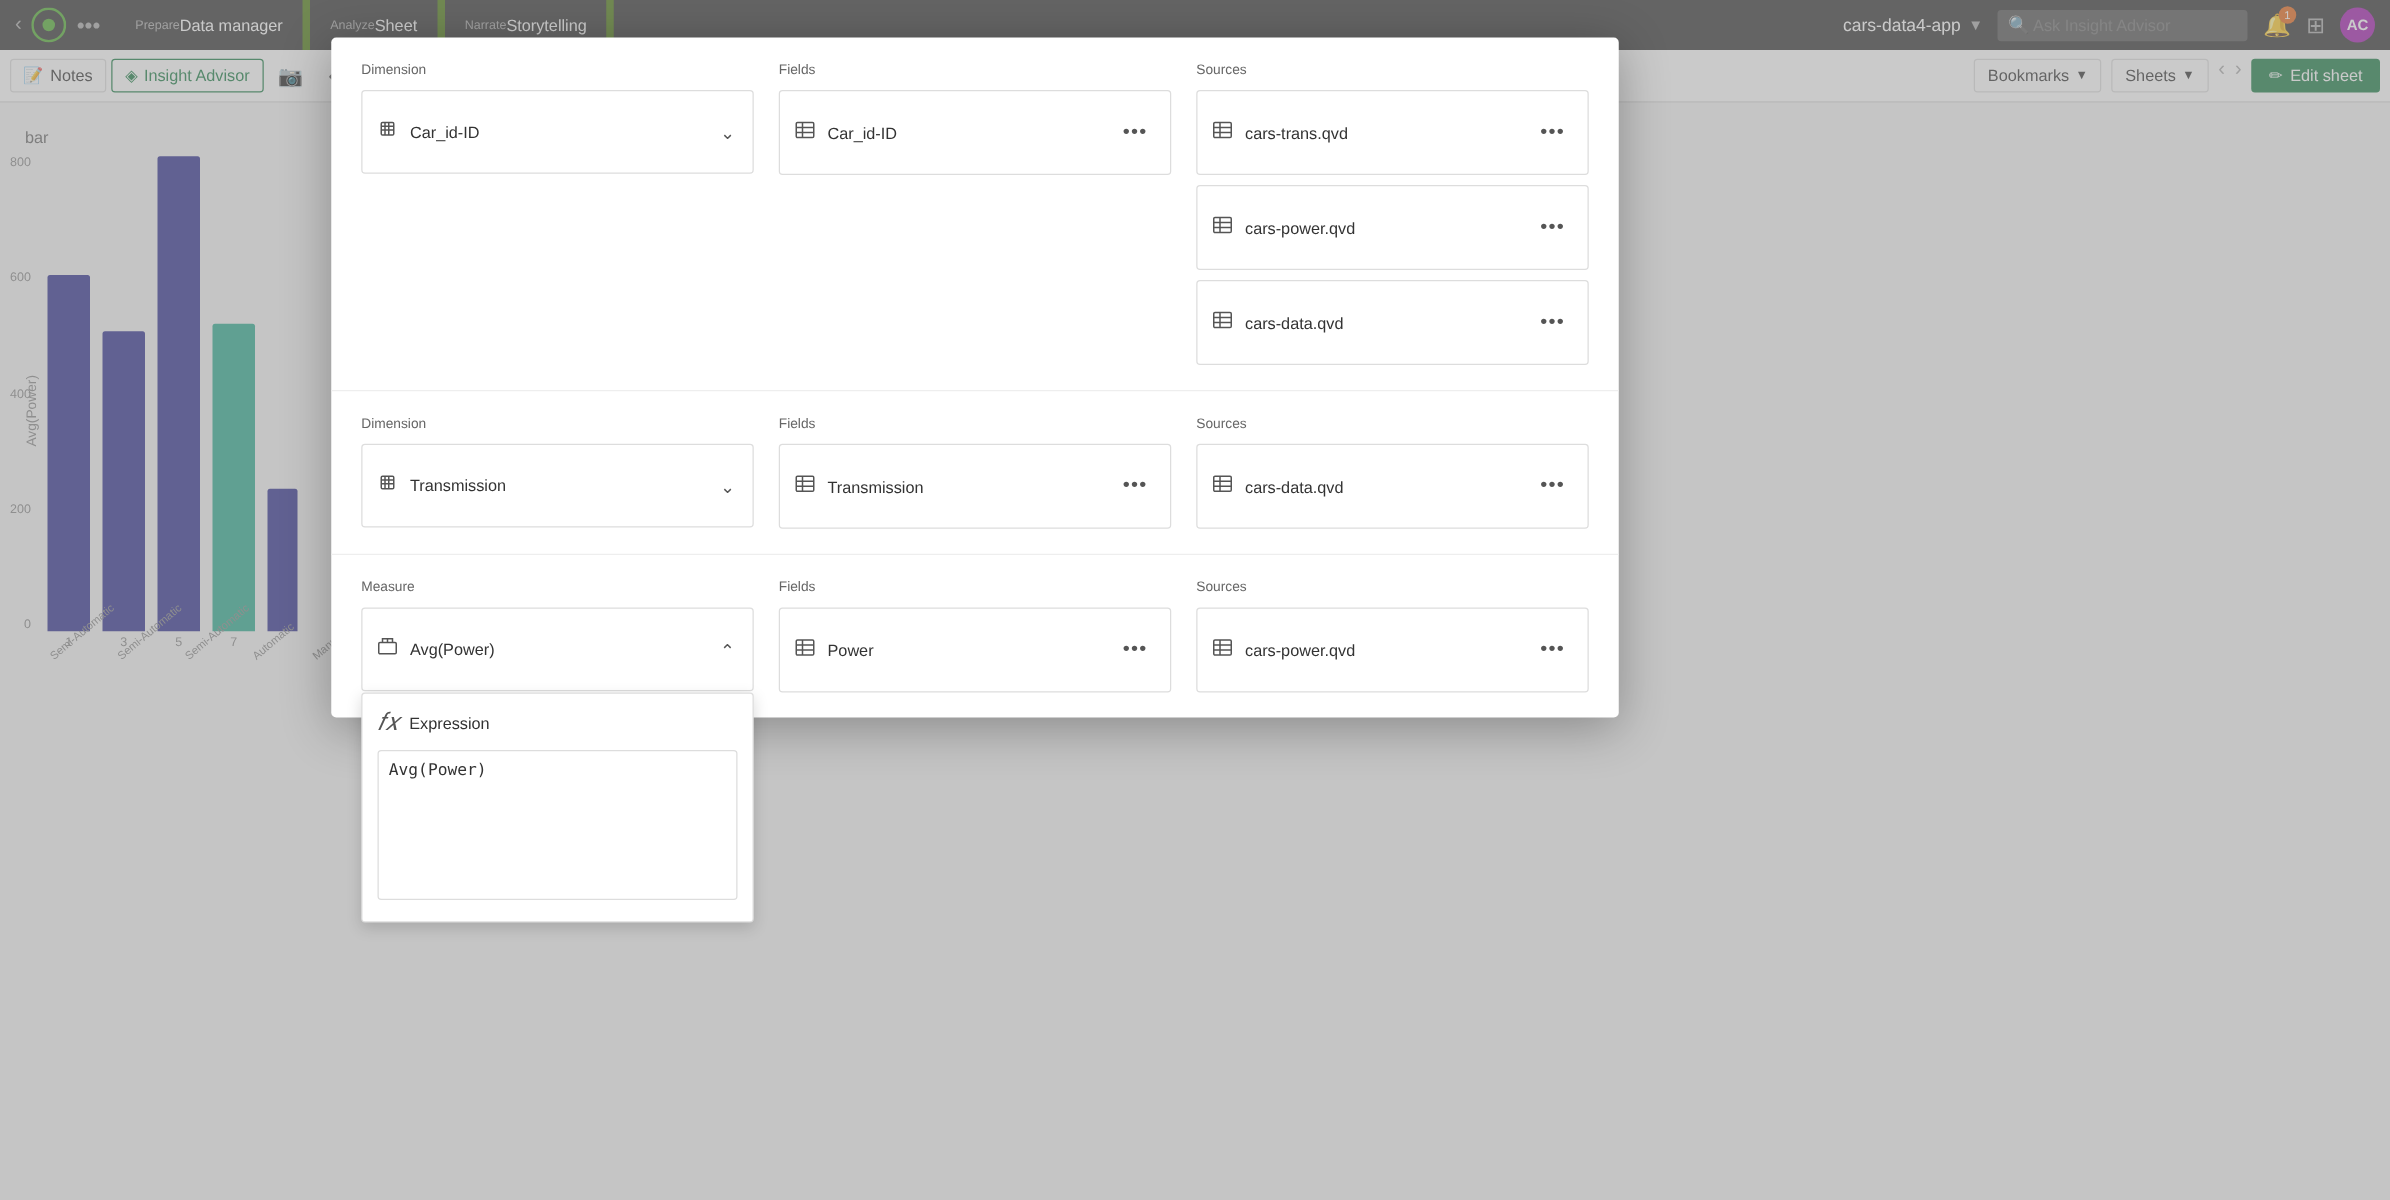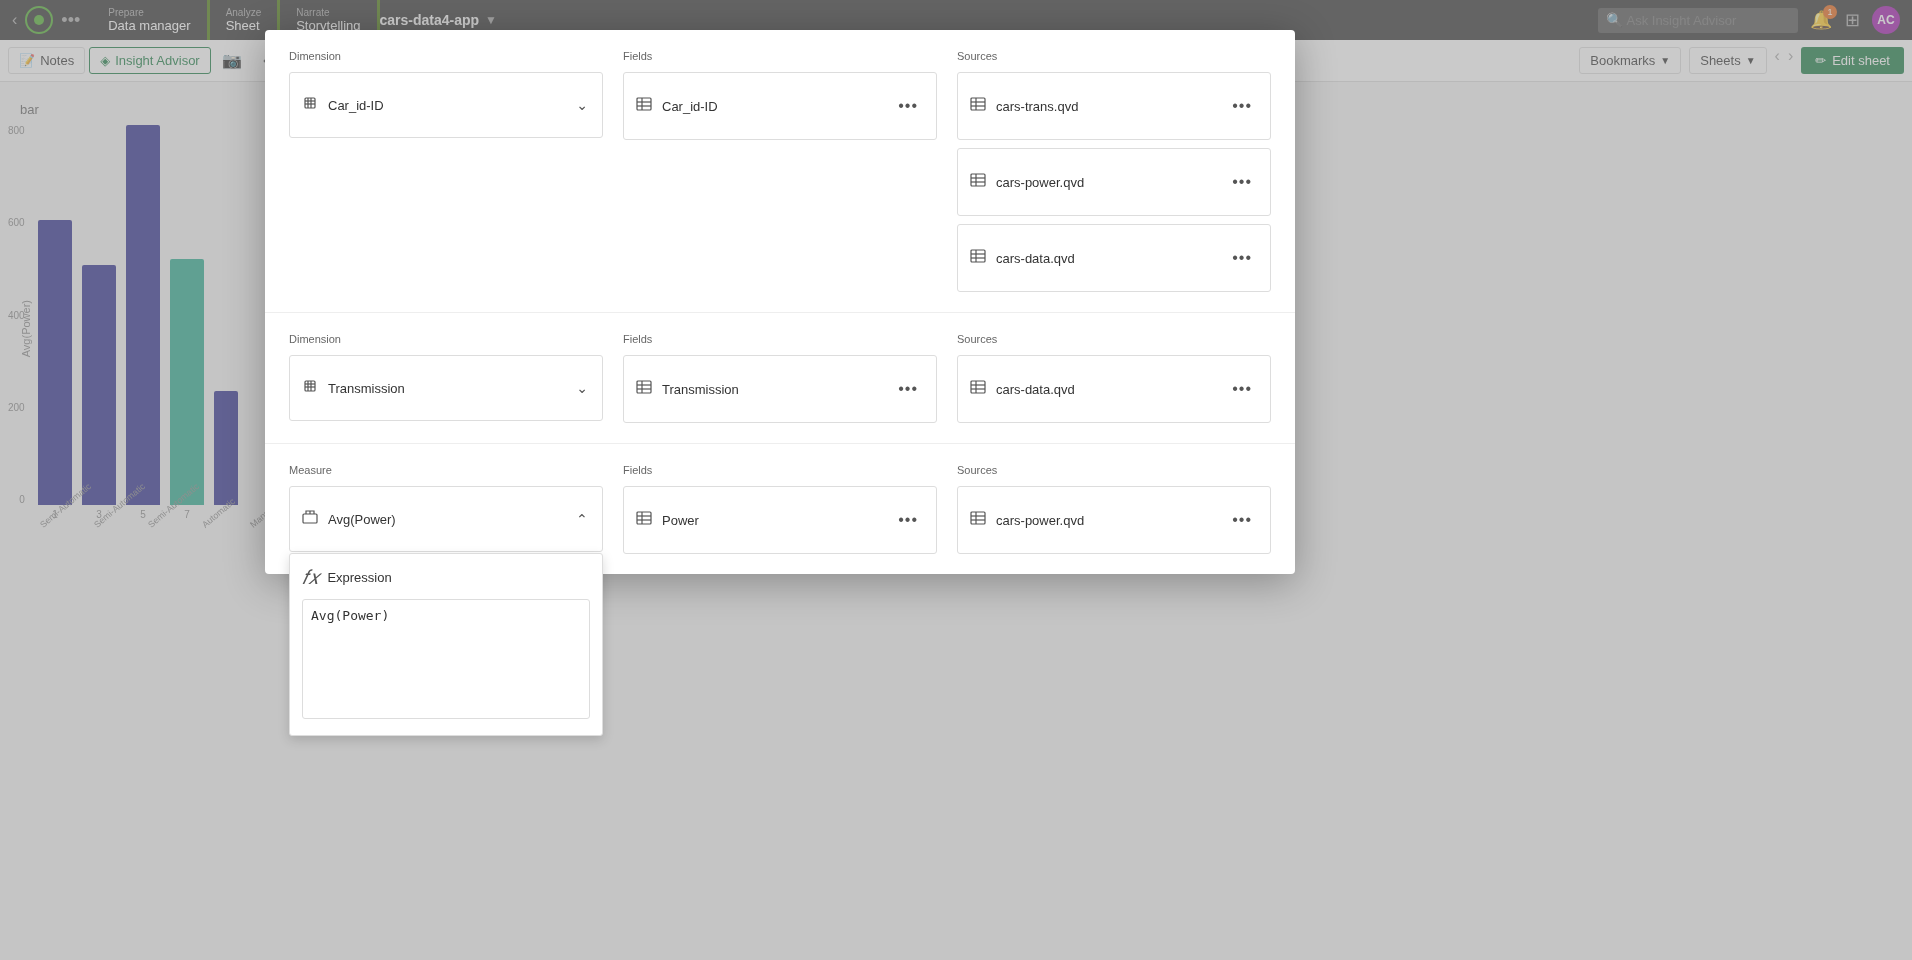--- a/index.html
+++ b/index.html
@@ -6,24 +6,24 @@
     body { font-family: 'Segoe UI', Arial, sans-serif; background: #d0d0d0; width: 1912px; height: 960px; overflow: hidden; position: relative; }
 
     
     .topbar {
       position: absolute; top: 0; left: 0; right: 0; height: 40px;
       background: #333; display: flex; align-items: center;
       z-index: 10;
     }
     .topbar-left { display: flex; align-items: center; gap: 8px; padding: 0 12px; }
     .topbar-sections { display: flex; align-items: stretch; height: 40px; }
-    .topbar-section { display: flex; flex-direction: column; justify-content: center; padding: 0 16px; color: #ccc; font-size: 11px; border-right: 3px solid #4d7c0f; cursor: pointer; }
+    .topbar-section { display: flex; flex-direction: row; justify-content: center; padding: 0 16px; color: #ccc; font-size: 11px; border-right: 6px solid #4d7c0f; cursor: pointer; align-items: center; }
     .topbar-section .section-label { color: #aaa; font-size: 10px; }
     .topbar-section .section-name { color: #fff; font-size: 13px; font-weight: 500; }
-    .topbar-app-name { flex: 1; display: flex; align-items: center; justify-content: flex-start; color: #fff; font-size: 14px; font-weight: bold; }
+    .topbar-app-name { flex: 1; display: flex; align-items: center; justify-content: flex-end; color: #fff; font-size: 14px; }
     .topbar-right { display: flex; align-items: center; gap: 12px; padding: 0 12px; }
     .search-box { background: #555; border: none; border-radius: 3px; padding: 5px 10px; color: #ccc; font-size: 13px; width: 200px; }
     .avatar { width: 28px; height: 28px; border-radius: 50%; background: #a21caf; color: #fff; display: flex; align-items: center; justify-content: center; font-size: 12px; font-weight: bold; }
     .notification-badge { position: relative; }
     .badge { position: absolute; top: -4px; right: -4px; background: #e8691a; color: #fff; border-radius: 50%; width: 14px; height: 14px; font-size: 9px; display: flex; align-items: center; justify-content: center; }
 
     
     .toolbar2 {
       position: absolute; top: 40px; left: 0; right: 0; height: 42px;
       background: #fff; border-bottom: 1px solid #ddd;

